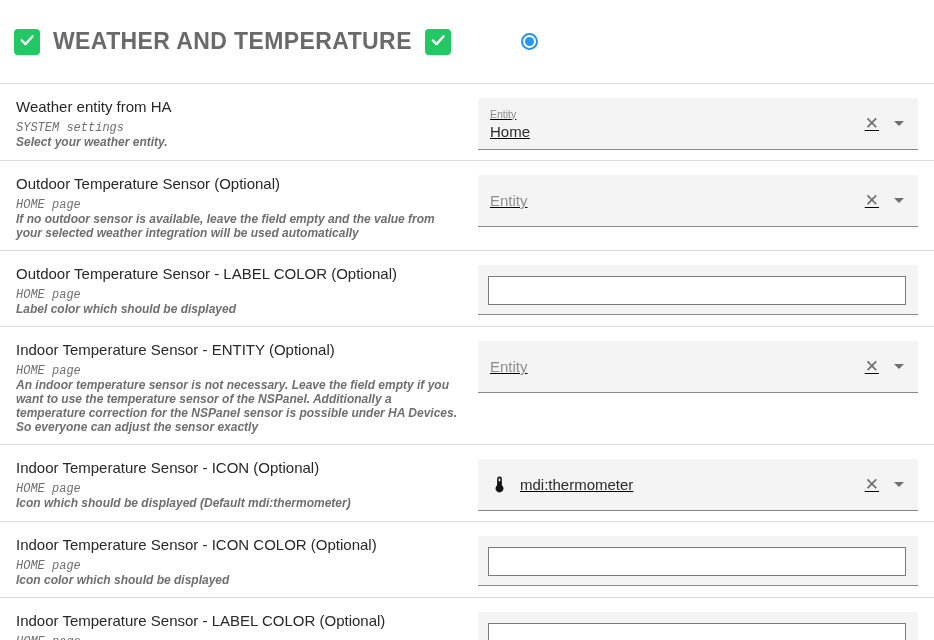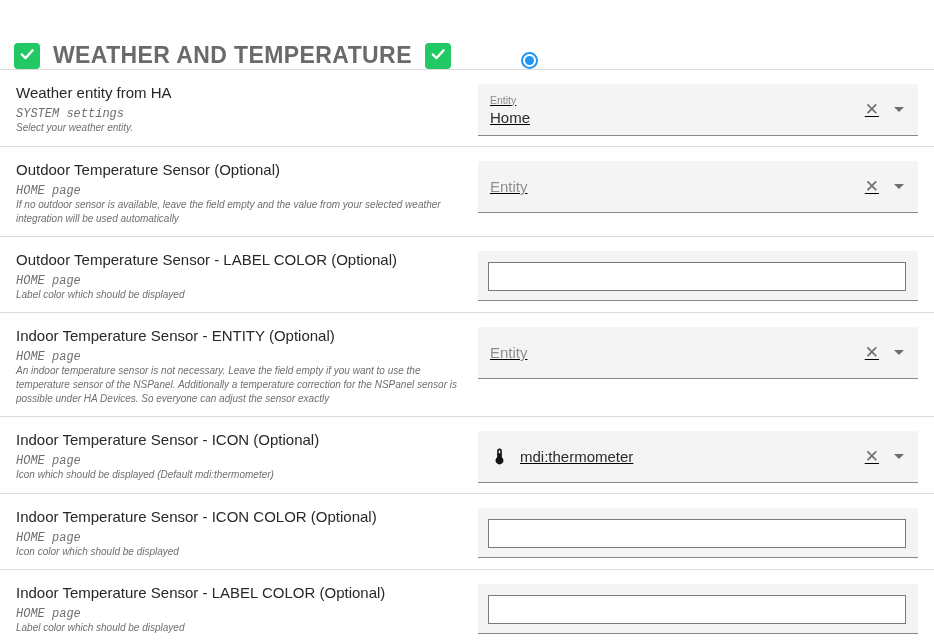--- a/index.html
+++ b/index.html
@@ -1,37 +1,37 @@
 <!DOCTYPE html>
 <html><head>
 <meta charset="utf-8">
 <style>
   * { margin:0; padding:0; box-sizing:border-box; }
   html,body { width:934px; height:640px; overflow:hidden; background:#fff;
               font-family:"Liberation Sans", sans-serif; }
 
   
-  .header { height:70px; display:flex; align-items:flex-end; padding-left:14px;
+  .header { height:84px; display:flex; align-items:center; padding-left:14px;
             border-bottom:1px solid #dcdcdc; }
   .checkbox { width:26px; height:26px; background:#21c864; border-radius:4px;
               display:flex; align-items:center; justify-content:center; cursor:pointer; flex-shrink:0; }
   .checkbox svg { width:18px; height:18px; }
   .header-title { font-size:23px; font-weight:bold; color:#6a6a6a; margin:0 13px;
                   letter-spacing:0.4px; white-space:nowrap; }
   .radio { margin-left:70px; width:17px; height:17px; border:2px solid #2196f3;
            border-radius:50%; display:flex; align-items:center; justify-content:center; cursor:pointer; }
   .radio-dot { width:9px; height:9px; background:#2196f3; border-radius:50%; }
 
   
   .row { display:flex; align-items:flex-start; margin-top:2px;
          border-bottom:1px solid #dcdcdc; padding:12px 0 10px 16px; }
   .row-left { flex:1; padding-right:10px; }
   .row-title { font-size:15px; color:#282828; margin-bottom:6px; line-height:17px; }
   .row-scope { font-size:12px; font-style:italic; color:#6f6f6f; line-height:14px;font-family:Liberation Mono, monospace; }
-  .row-desc  { font-size:10px; font-style:italic; color:#6f6f6f; line-height:14px; max-width:448px; }
+  .row-desc  { font-size:12px; font-style:italic; color:#6f6f6f; line-height:14px; max-width:448px;font-weight:bold; }
   .row-right { width:440px; flex-shrink:0; margin-right:16px; }
 
   
   .select { background:#f4f4f4; border-bottom:1px solid #888; border-radius:2px 2px 0 0;
             height:52px; display:flex; align-items:center; padding:0 14px 0 12px; cursor:pointer;text-decoration:underline; }
   .select-text { flex:1; overflow:hidden; }
   .select-label { font-size:10.5px; color:#8a8a8a; margin-bottom:3px; }
   .select-value { font-size:15px; color:#2b2b2b; }
   .select-value.placeholder { color:#8f8f8f; }
   .select-icons { display:flex; align-items:center; }

